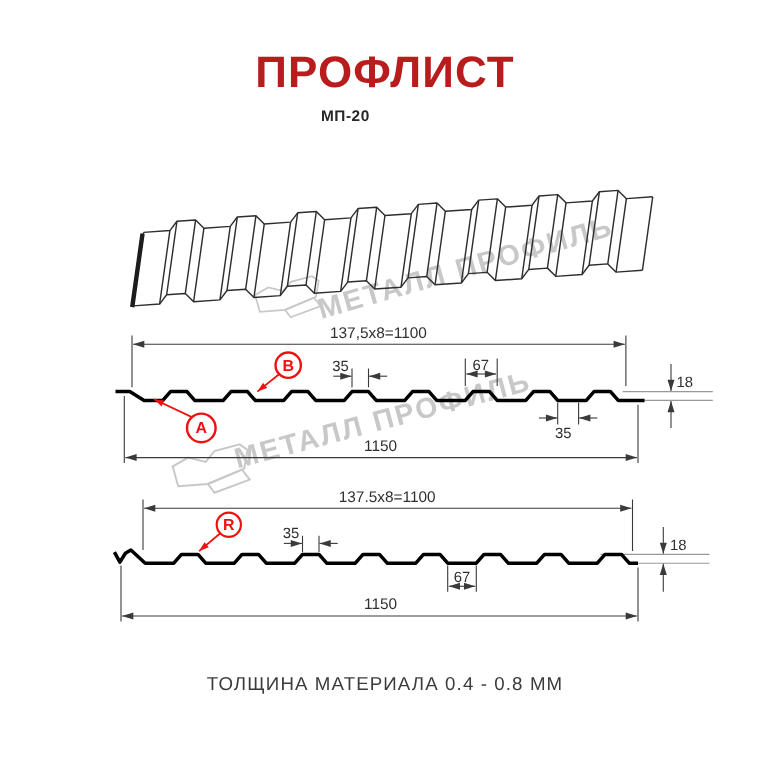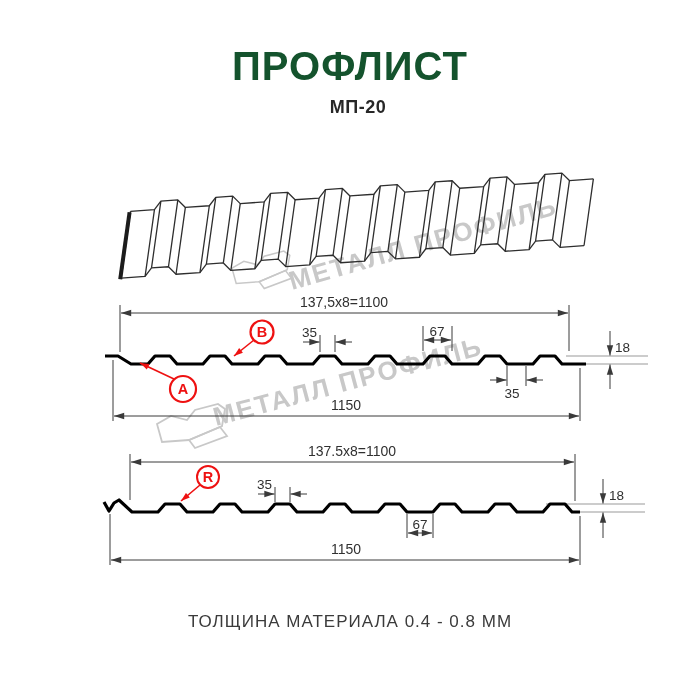--- a/index.html
+++ b/index.html
@@ -2,25 +2,25 @@
 <html><head>
 <meta charset="utf-8">
 <style>
   html,body{margin:0;padding:0;}
   body{
     width:700px;height:700px;background:#ffffff;position:relative;overflow:hidden;
     font-family:"Liberation Sans", sans-serif;
   }
   .title{
     position:absolute;top:44px;left:0;width:700px;text-align:center;
-    font-size:40px;font-weight:800;letter-spacing:1px;color:#14532d;
+    font-size:40px;font-weight:800;letter-spacing:1px;color:#b91c1c;
   }
   .subtitle{
     position:absolute;top:97px;left:0;width:628px;text-align:center;
-    font-size:18px;font-weight:700;letter-spacing:.5px;color:#272727;padding-left:44px;
+    font-size:14px;font-weight:700;letter-spacing:.5px;color:#272727;
   }
   .footer{
     position:absolute;top:612px;left:0;width:700px;text-align:center;
     font-size:17px;font-weight:400;letter-spacing:1px;color:#3b3b3b;
   }
   svg.drawing{position:absolute;left:0;top:0;}
   .dimtxt{font-family:"Liberation Sans",sans-serif;font-size:13.5px;fill:#303030;}
   .dimtxt-big{font-family:"Liberation Sans",sans-serif;font-size:14px;fill:#303030;}
   .redtxt{font-family:"Liberation Sans",sans-serif;font-size:14.5px;font-weight:600;fill:#ee1111;}
   .wmtxt{font-family:"Liberation Sans",sans-serif;font-size:26px;font-weight:700;letter-spacing:2px;fill:#c8c8c8;}

